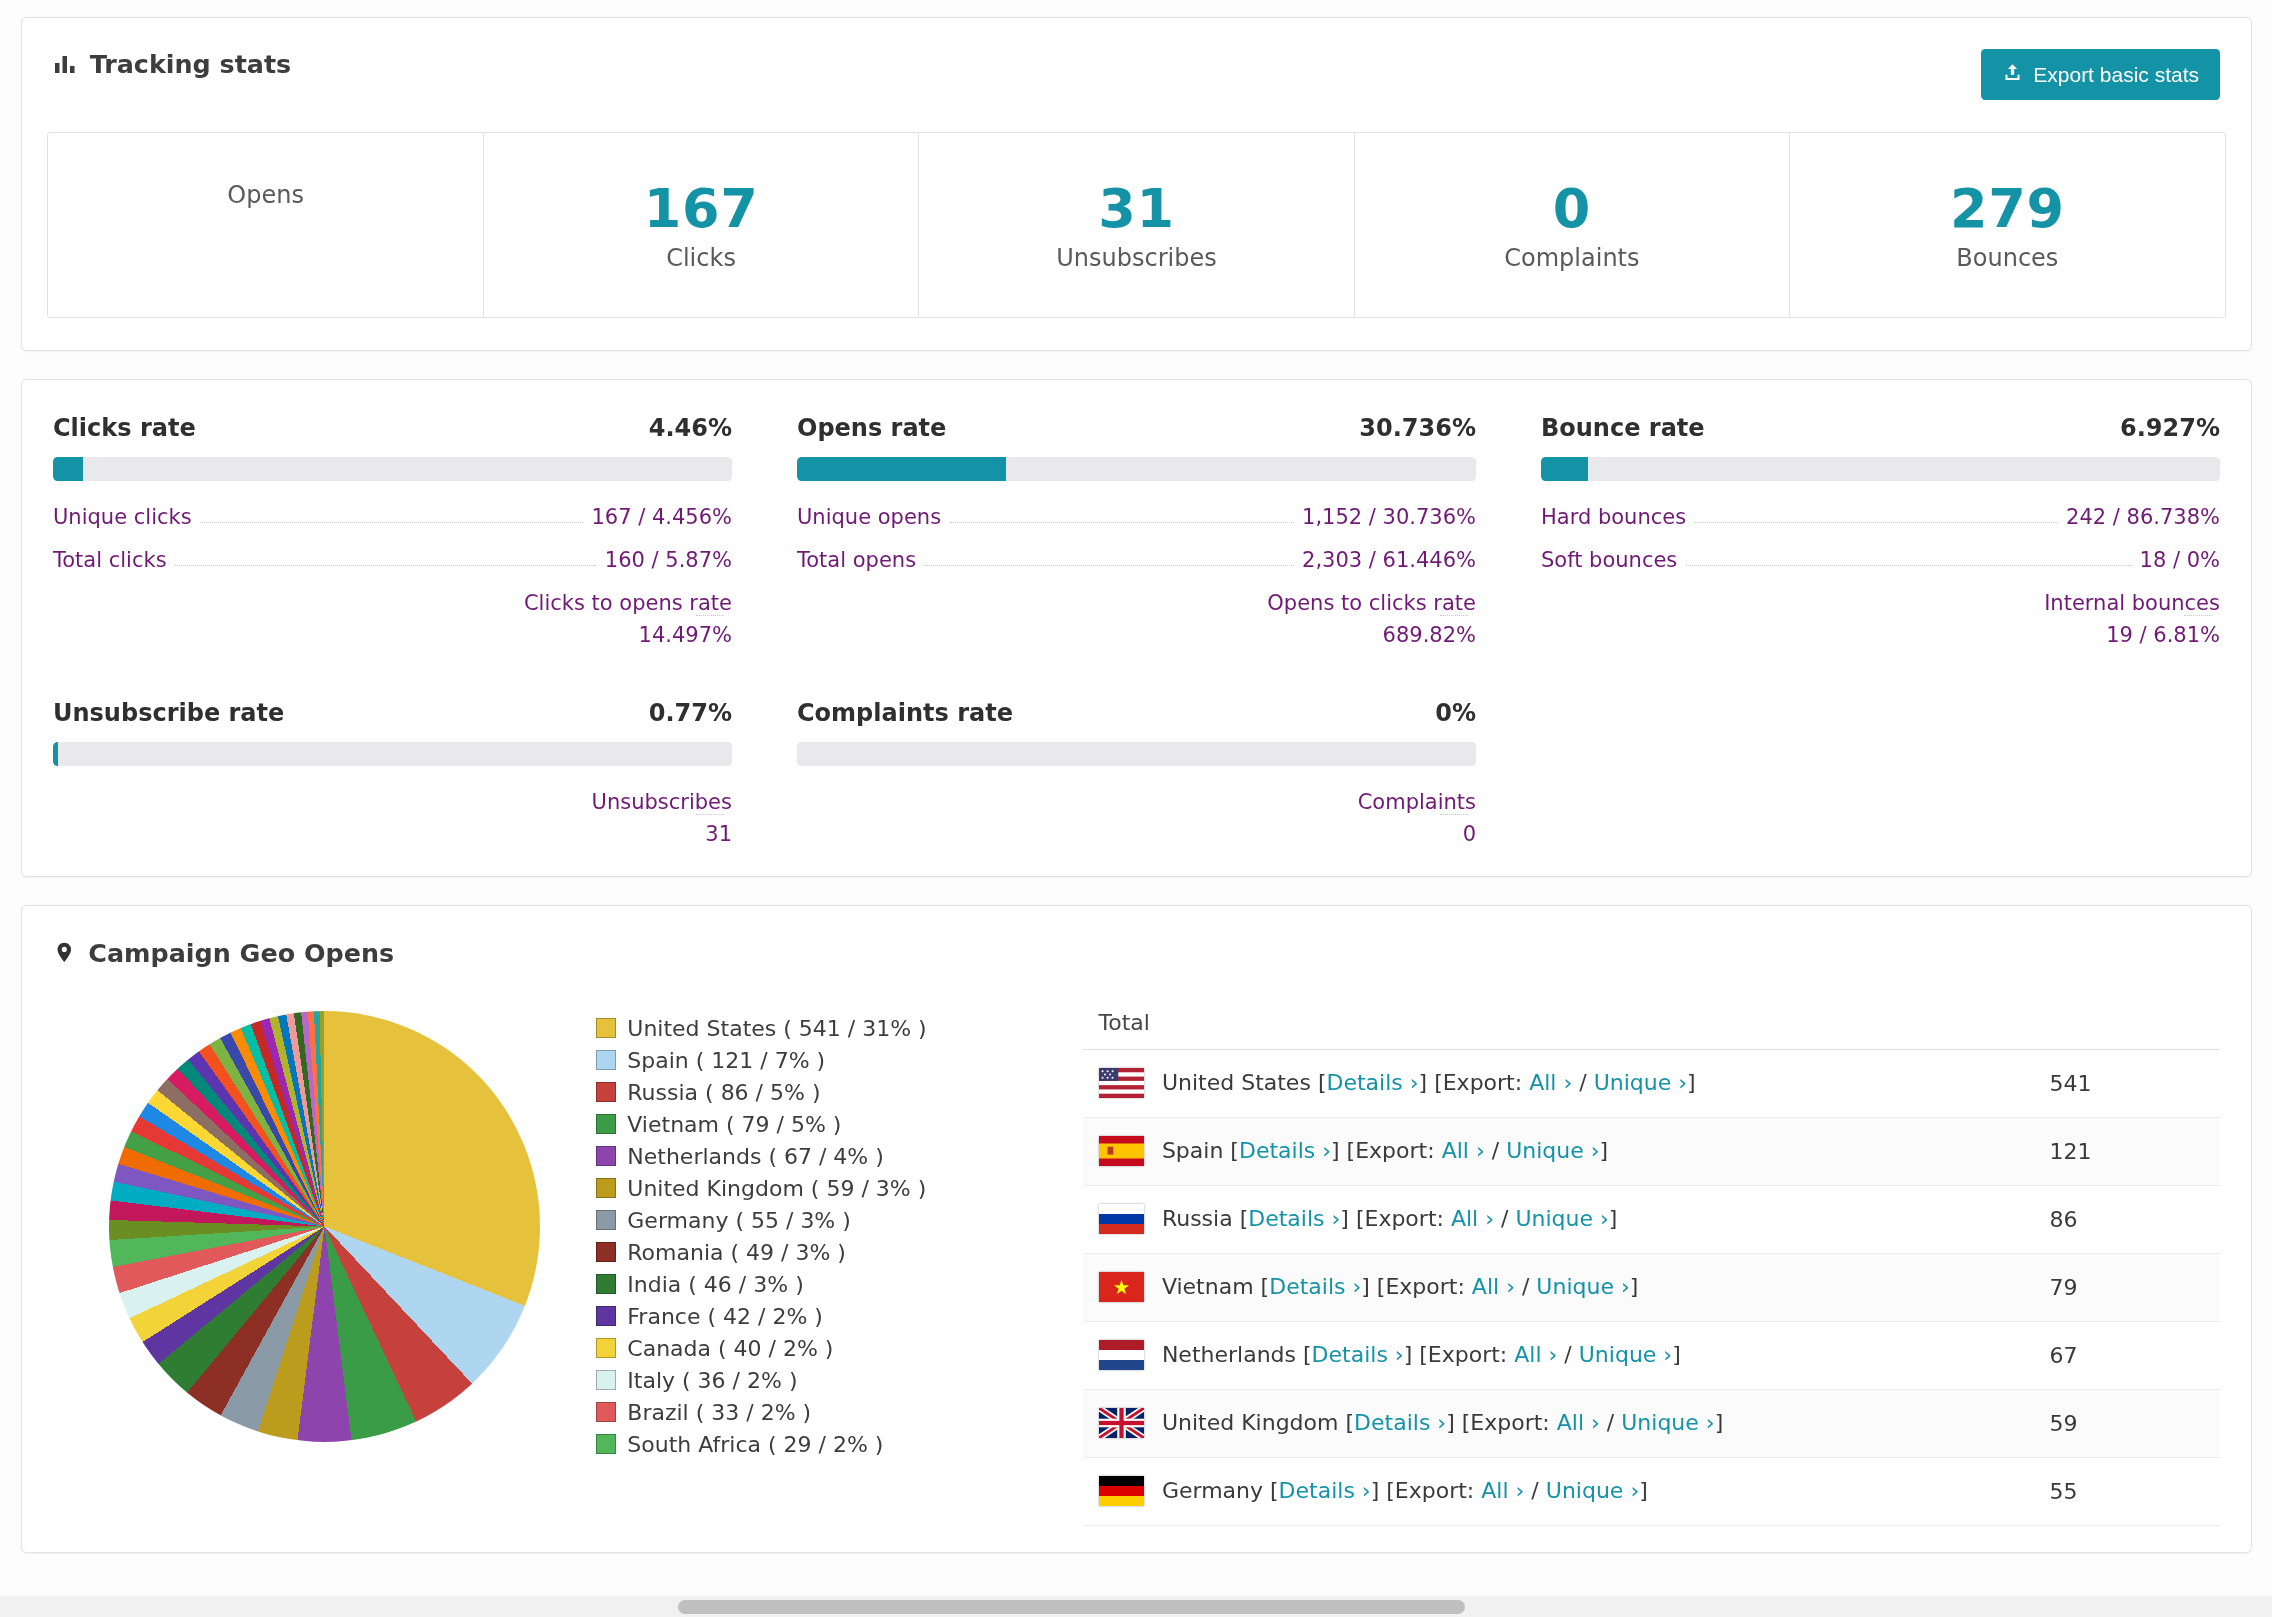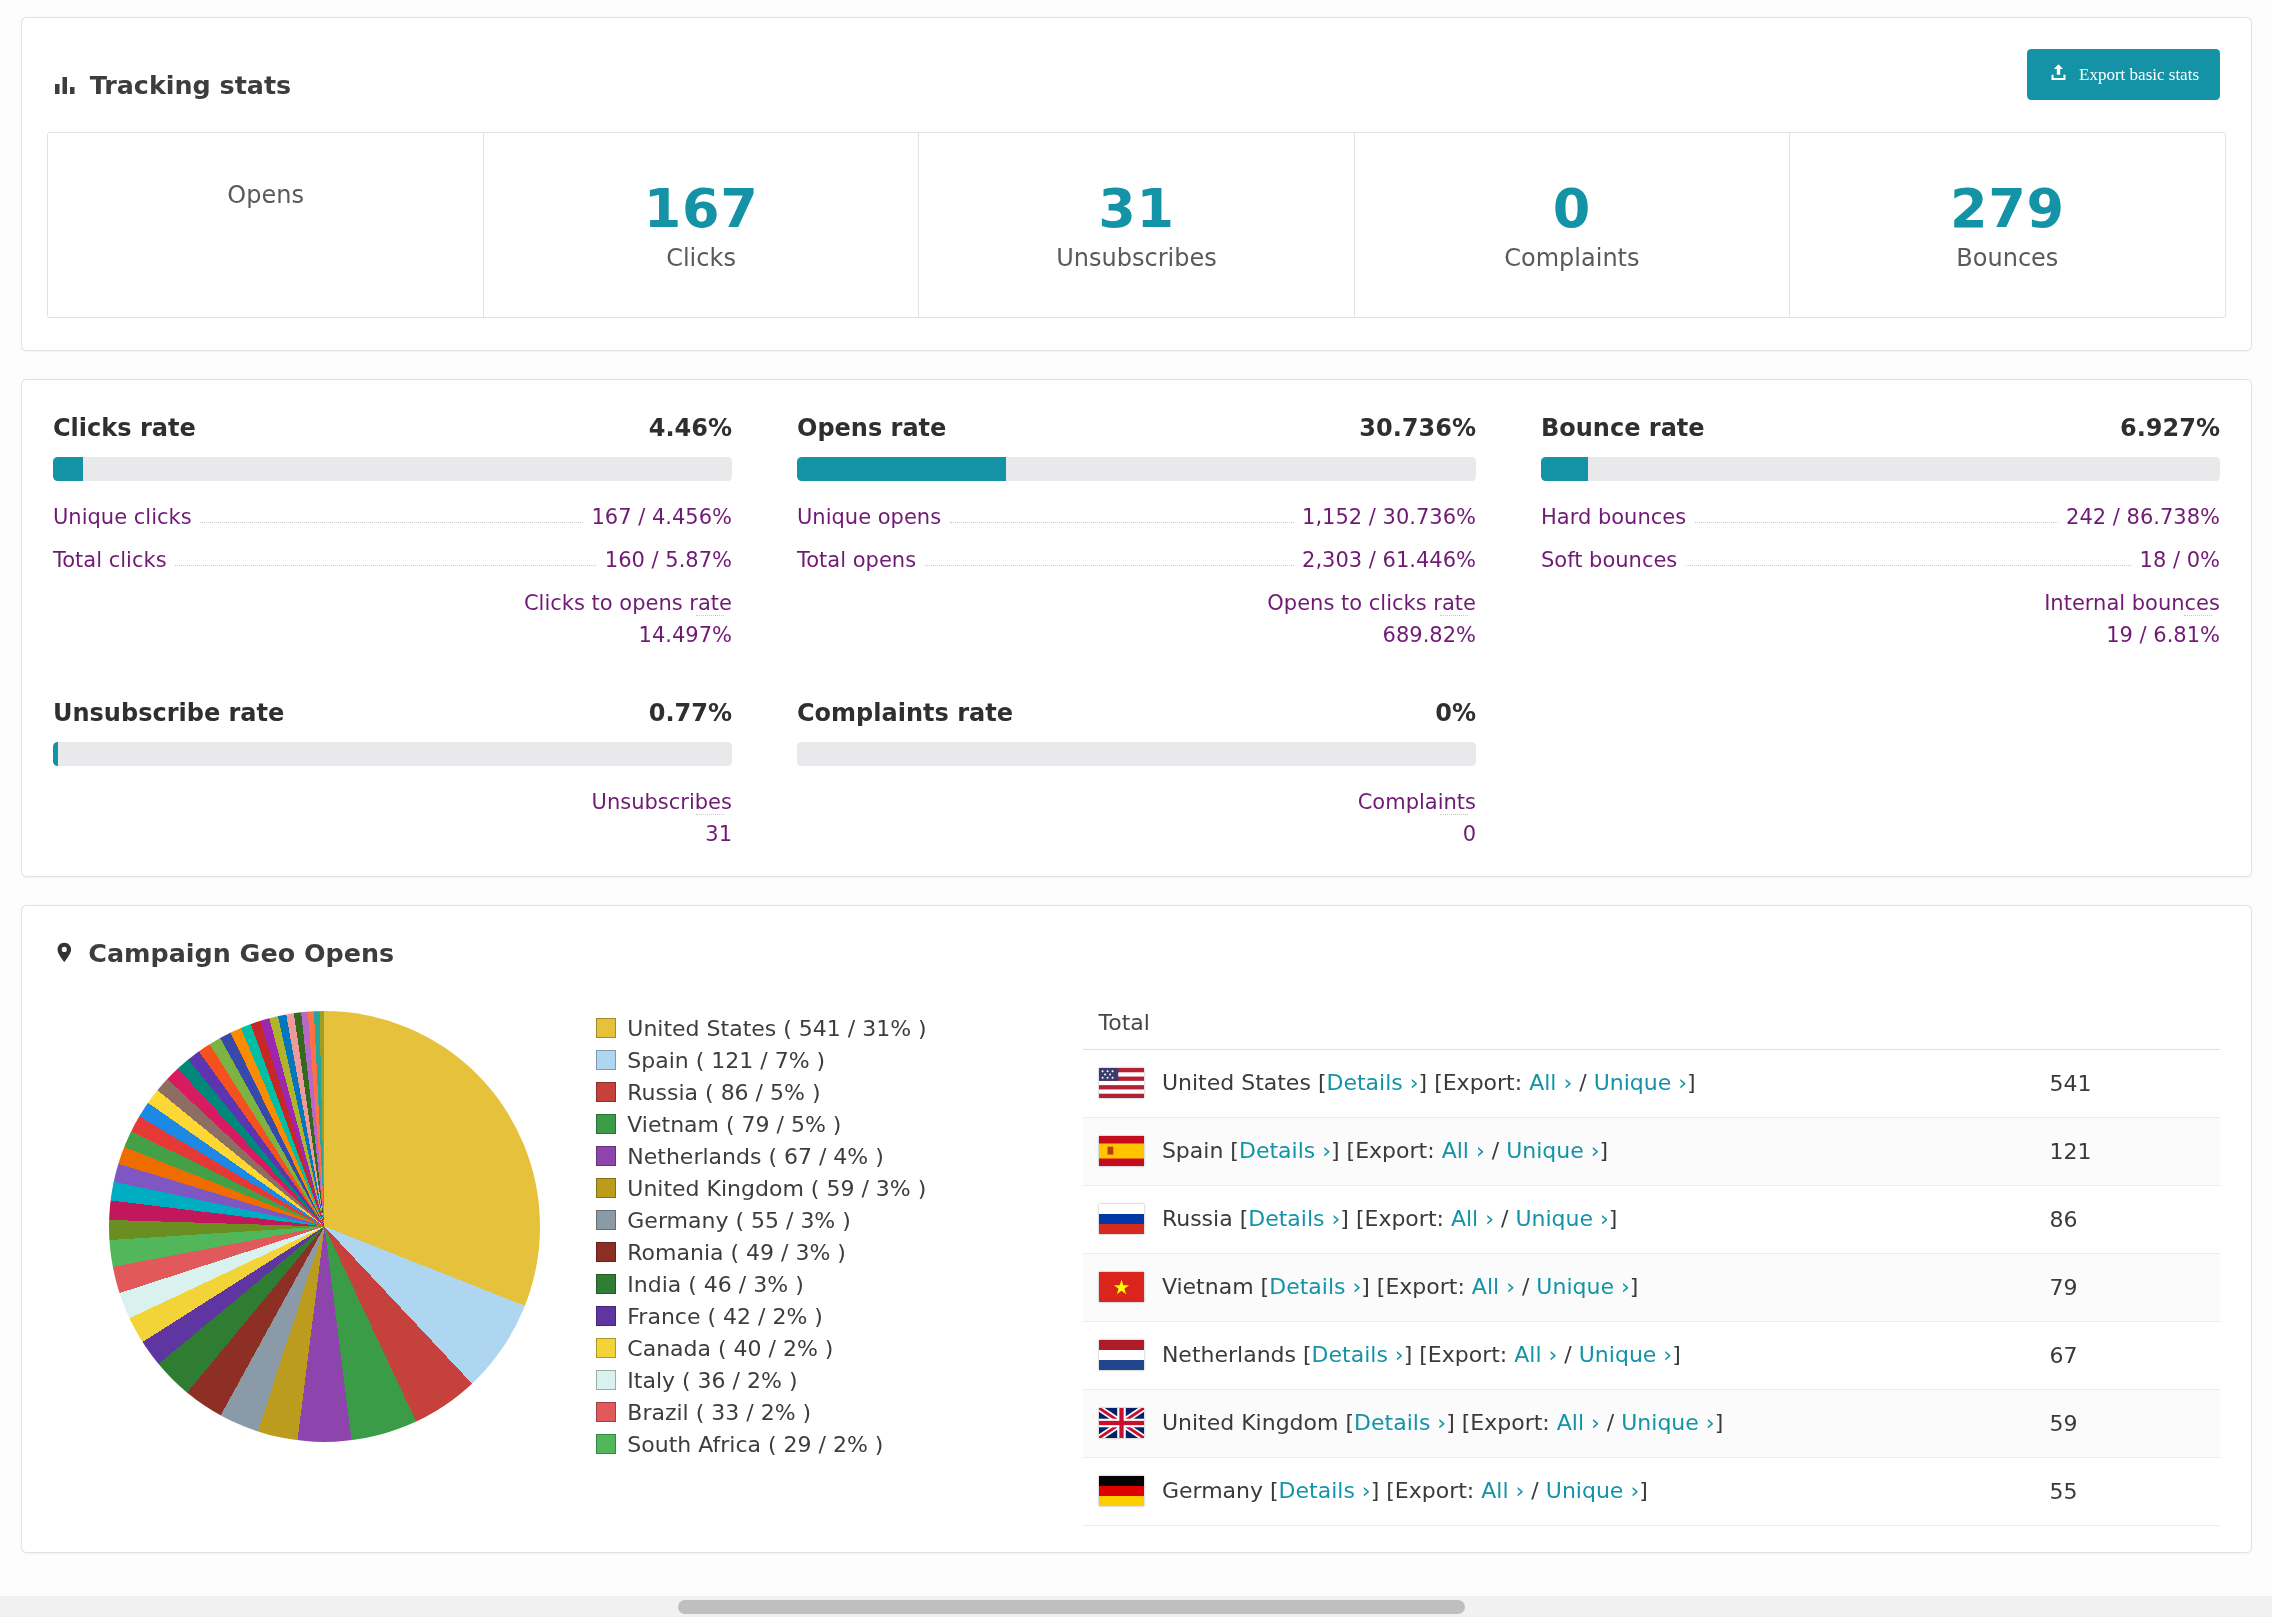--- a/index.html
+++ b/index.html
@@ -3,25 +3,25 @@
 <meta charset="utf-8">
 <style>
   * { margin:0; padding:0; box-sizing:border-box; }
   html,body { width:2273px; height:1618px; overflow:hidden; background:#fdfdfd;
     font-family:"DejaVu Sans","Liberation Sans",sans-serif; color:#3a3a3a; }
   .page { padding:17px 21px 0 21px; }
   .card { background:#fff; border:0.7px solid #e2e2e2; border-radius:5.6px; margin-bottom:28px;
     box-shadow:0 0.7px 2.1px rgba(0,0,0,.05); }
 
   
-  .card-head { display:flex; justify-content:space-between; align-items:flex-end; padding:31px 31px 4.2px 31px; }
+  .card-head { display:flex; justify-content:space-between; align-items:flex-start; padding:31px 31px 4.2px 31px; }
   .card-title { font-size:25.4px; font-weight:600; color:#3d3d3d; display:flex; align-items:center; gap:12.7px; }
   .card-title svg { display:block; }
-  .btn-export { background:#1493a7; color:#fff; border:none; border-radius:4.2px; font-size:17px;
-    padding:12.7px 21px; display:flex; gap:10px; align-items:center; font-family:Liberation Serif, serif; cursor:pointer; }
+  .btn-export { background:#1493a7; color:#fff; border:none; border-radius:4.2px; font-size:21px;
+    padding:12.7px 21px; display:flex; gap:10px; align-items:center; font-family:Liberation Sans, sans-serif; cursor:pointer; }
 
   .summary { display:flex; border:0.7px solid #e2e2e2; border-radius:2.8px; margin:27px 25.4px 32px 25.4px; }
   .summary-cell { flex:1; text-align:center; padding:44px 0 45px 0; border-right:0.7px solid #e2e2e2; }
   .summary-cell:last-child { border-right:none; }
   .summary-value { font-size:54px; font-weight:700; color:#1493a7; letter-spacing:0.7px; }
   .summary-label { font-size:24px; color:#5a5a5a; margin-top:4.2px; }
 
   
   .rates-card { padding:34px 31px 30px 31px; }
   .rates-grid { display:grid; grid-template-columns:1fr 1fr 1fr; column-gap:65px; row-gap:52px; }

